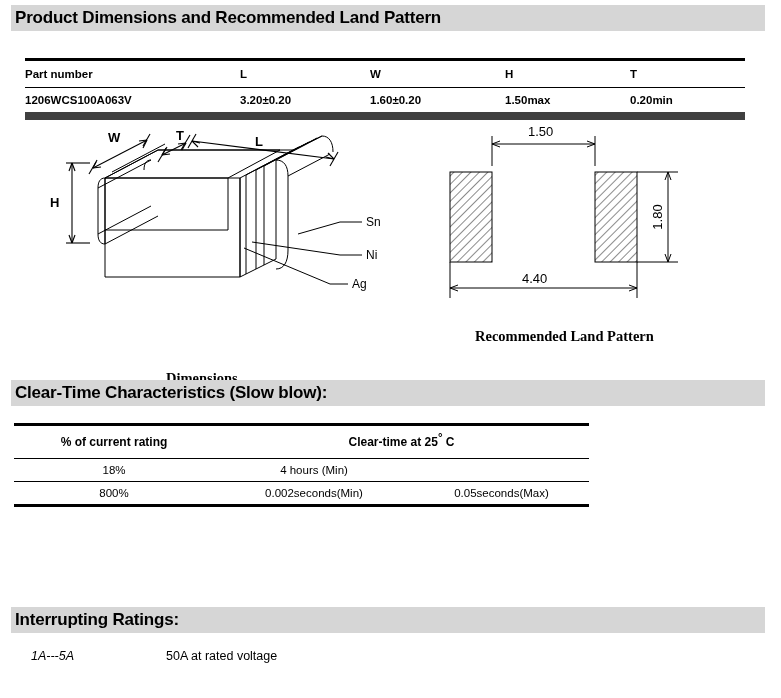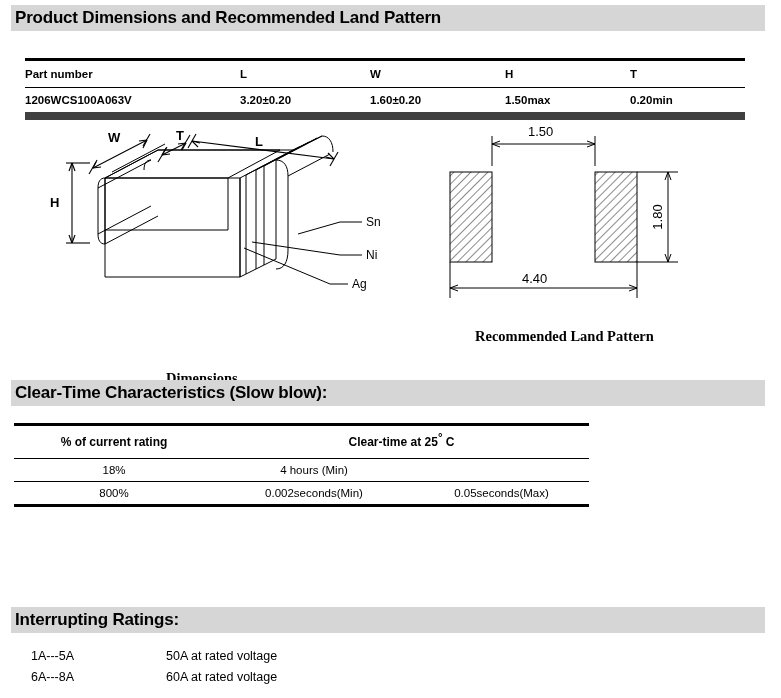--- a/index.html
+++ b/index.html
@@ -128,21 +128,21 @@
     left: 31px;
     top: 645px;
     font-size: 12.5px;
   }
   .ir-row {
     display: flex;
     height: 21px;
     align-items: center;
     white-space: nowrap;
   }
-  .ir-range { width: 135px; }
+  .ir-range { width: 135px; font-style: italic; }
   .ir-value { }
 
   svg { display: block; }
   .ln   { stroke: #000; stroke-width: 1; fill: none; }
   .lnb  { stroke: #000; stroke-width: 1.1; fill: none; }
   .dim-txt {
     font-family: "Liberation Sans", sans-serif;
     font-size: 13px;
     fill: #000;
   }
@@ -371,17 +371,13 @@
 
 <div class="section-bar" id="bar-interrupt">
   <span class="section-title">Interrupting Ratings:</span>
 </div>
 
 <div id="interrupt-list">
   <div class="ir-row">
     <span class="ir-range">1A---5A</span>
     <span class="ir-value">50A at rated voltage</span>
   </div>
-  <div class="ir-row">
-    <span class="ir-range">6A---8A</span>
-    <span class="ir-value">60A at rated voltage</span>
-  </div>
 </div>
 
 </body></html>

